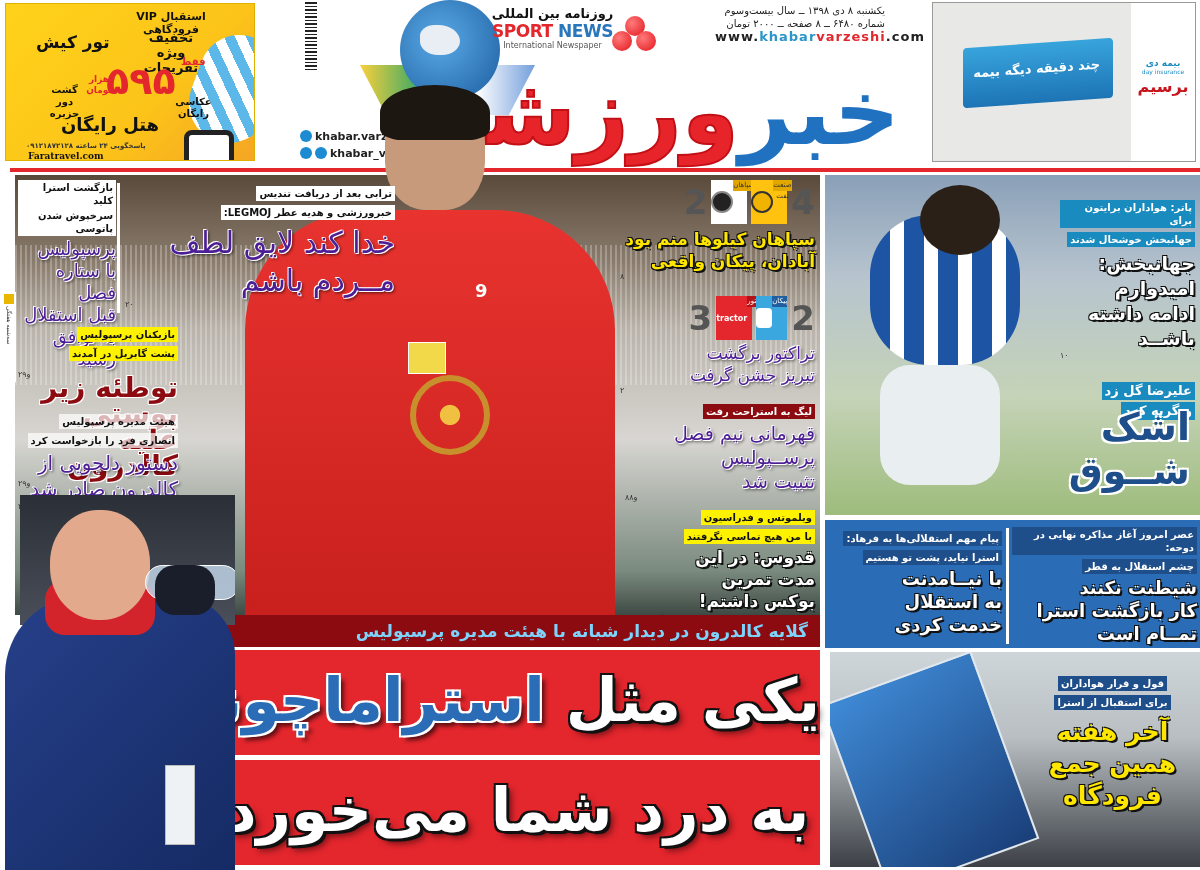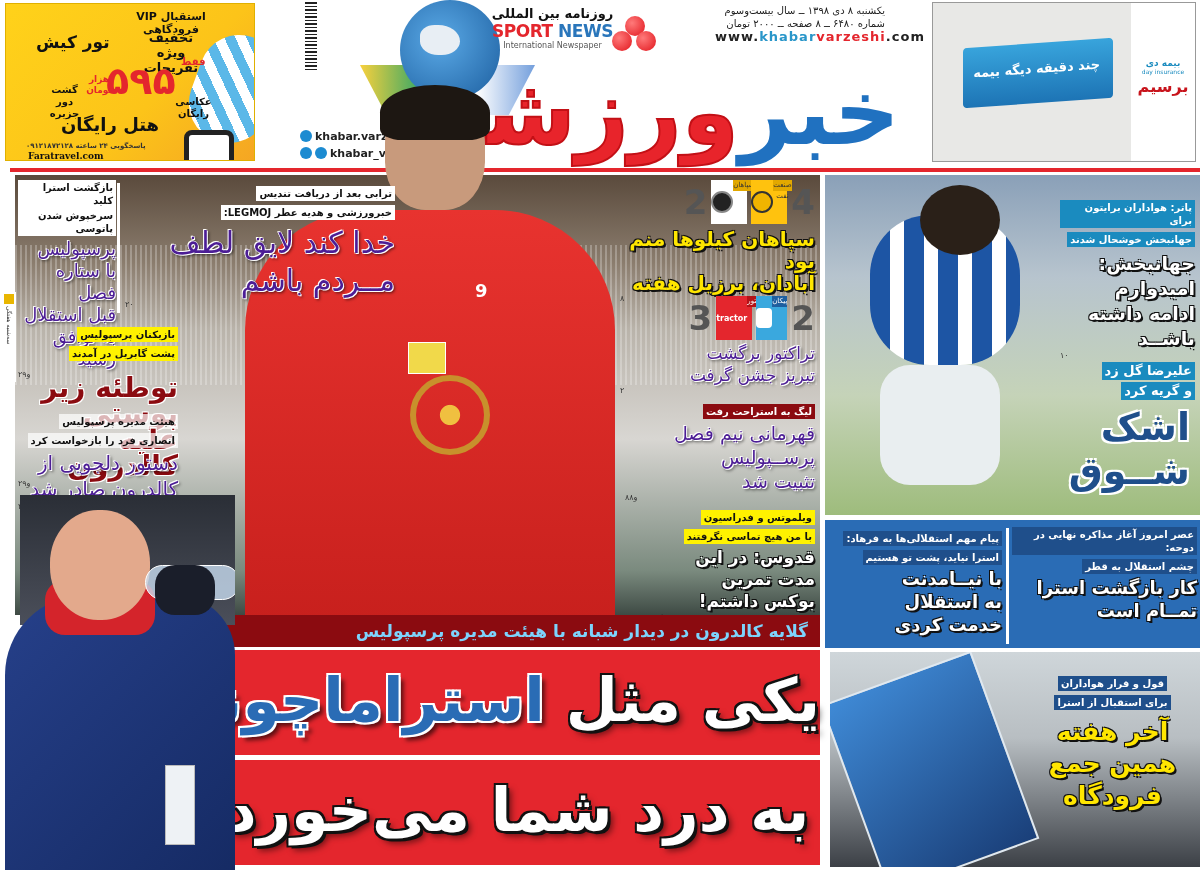--- a/index.html
+++ b/index.html
@@ -228,23 +228,23 @@
     <div class="team" style="background:#ffc20e">
       <div class="logo">
           <span style="width:22px;height:22px;border-radius:50%;background:#f0b400;display:block;border:2px solid #333"></span>
         </div>
       <div class="nm" style="background:#e2a800;color:#333">صنعت نفت</div>
     </div>
     <span class="score-num">4</span>
   </div>
 </div>
 <div class="abs" style="left:620px;top:228px;width:195px;text-align:right;">
-  <div class="h-yellow" style="font-size:20px;line-height:22px;text-align:right;">
+  <div class="h-yellow" style="font-size:17px;line-height:22px;text-align:right;">
     <div>سپاهان کیلوها منم بود</div>
-    <div>آبادان، برزیل هفته</div>
+    <div>آبادان، پیکان واقعی</div>
   </div>
   <div class="pg" style="text-align:left">۸</div>
 </div>
 
 <div class="abs" style="left:700px;top:296px;width:115px;">
   <div class="score-row" style="justify-content:flex-end">
     <span class="score-num">3</span>
     <div class="team" style="background:#e4262d">
       <div class="logo" style="color:#fff;font-size:8px;font-weight:bold">tractor</div>
       <div class="nm" style="background:#b31217">تراکتور</div>
@@ -298,37 +298,38 @@
 <div class="abs" style="left:1060px;top:200px;width:135px;text-align:right;">
   <div><span class="kicker c">پاتر: هواداران برایتون برای</span></div>
   <div><span class="kicker c">جهانبخش خوشحال شدند</span></div>
   <div class="h-white" style="font-size:19px;line-height:25px;margin-top:4px;">
     <div>جهانبخش:</div>
     <div>امیدوارم</div>
     <div>ادامه داشته</div>
     <div>باشــد</div>
   </div>
   <div class="pg" style="text-align:left">۱۰</div>
-  <div style="margin-top:0"><span class="kicker c" style="font-size:13px;line-height:16px">علیرضا گل زد</span></div>
+  <div style="margin-top:20px"><span class="kicker c" style="font-size:13px;line-height:16px">علیرضا گل زد</span></div>
   <div><span class="kicker c" style="font-size:13px;line-height:16px">و گریه کرد</span></div>
 </div>
 <div class="abs" style="left:1040px;top:405px;width:150px;text-align:right;">
   <div class="h-blue" style="font-size:38px;line-height:44px;">
     <div>اشک</div>
     <div>شــوق</div>
   </div>
 </div>
 
 <div id="blue-block" class="abs"></div>
 <div id="blue-sep" class="abs"></div>
 
 <div class="abs" style="left:1012px;top:527px;width:185px;text-align:right;">
   <div><span class="kicker b">عصر امروز آغاز مذاکره نهایی در دوحه:</span></div>
   <div><span class="kicker b">چشم استقلال به قطر</span></div>
   <div class="h-white" style="font-size:18px;line-height:23px;margin-top:2px;">
+    <div>شیطنت نکنند</div>
     <div>کار بازگشت استرا</div>
     <div>تمــام است</div>
   </div>
 </div>
 <div class="abs" style="left:830px;top:527px;width:172px;text-align:right;">
   <div><span class="kicker b">پیام مهم استقلالی‌ها به فرهاد:</span></div>
   <div><span class="kicker b">استرا نیاید، پشت تو هستیم</span></div>
   <div class="h-white" style="font-size:18px;line-height:23px;margin-top:2px;">
     <div>با نیــامدنت</div>
     <div>به استقلال</div>

